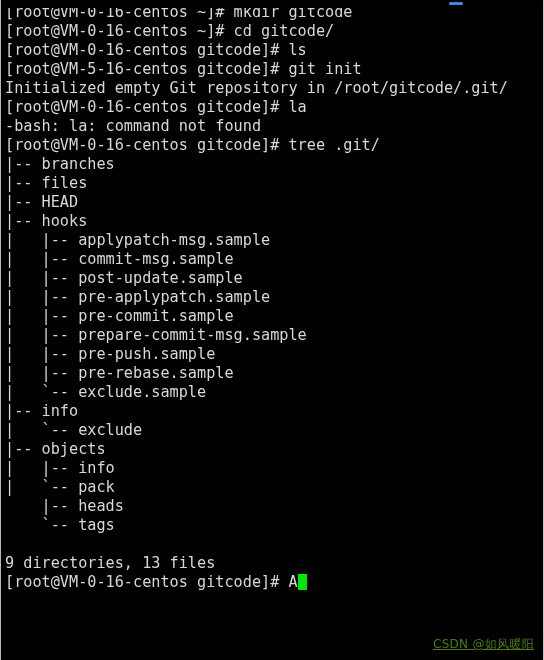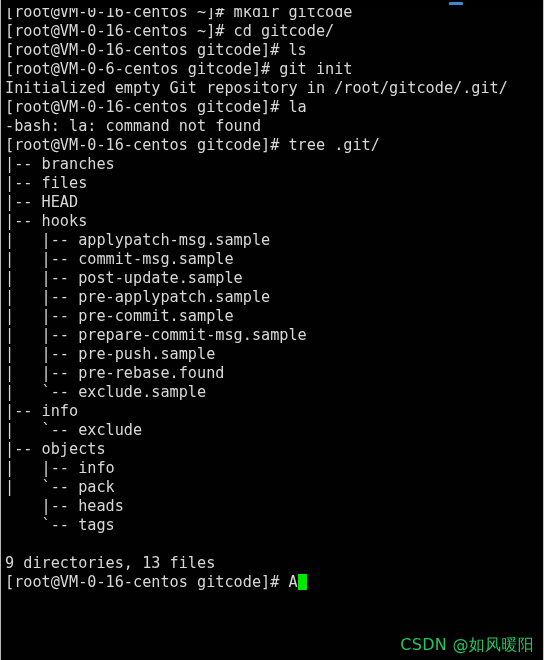--- a/index.html
+++ b/index.html
@@ -89,59 +89,60 @@
     height: 16px;
     vertical-align: -3px;
     background: #00e800;
   }
 
   #watermark {
     position: absolute;
     right: 10px;
     bottom: 6px;
     font-family: "DejaVu Sans", "Liberation Sans", sans-serif;
-    font-size: 16px;
+    font-size: 12px;
     line-height: 19px;
-    color: #22c55e;
+    color: #4d7c0f;
     white-space: pre;
     z-index: 5;
     letter-spacing: 0.3px;
+    text-decoration: underline;
   }
 </style>
 </head>
 <body>
 
 <div id="screen">
 
   <div id="titlebar">
     <div id="minimize-dash"></div>
   </div>
 
   <div id="terminal">
 
     <span class="line">[root@VM-0-16-centos ~]# mkdir gitcode</span>
     <span class="line">[root@VM-0-16-centos ~]# cd gitcode/</span>
     <span class="line">[root@VM-0-16-centos gitcode]# ls</span>
-    <span class="line">[root@VM-0-6-centos gitcode]# git init</span>
+    <span class="line">[root@VM-5-16-centos gitcode]# git init</span>
     <span class="line">Initialized empty Git repository in /root/gitcode/.git/</span>
     <span class="line">[root@VM-0-16-centos gitcode]# la</span>
     <span class="line">-bash: la: command not found</span>
     <span class="line">[root@VM-0-16-centos gitcode]# tree .git/</span>
     <span class="line">|-- branches</span>
     <span class="line">|-- files</span>
     <span class="line">|-- HEAD</span>
     <span class="line">|-- hooks</span>
     <span class="line">|   |-- applypatch-msg.sample</span>
     <span class="line">|   |-- commit-msg.sample</span>
     <span class="line">|   |-- post-update.sample</span>
     <span class="line">|   |-- pre-applypatch.sample</span>
     <span class="line">|   |-- pre-commit.sample</span>
     <span class="line">|   |-- prepare-commit-msg.sample</span>
     <span class="line">|   |-- pre-push.sample</span>
-    <span class="line">|   |-- pre-rebase.found</span>
+    <span class="line">|   |-- pre-rebase.sample</span>
     <span class="line">|   `-- exclude.sample</span>
     <span class="line">|-- info</span>
     <span class="line">|   `-- exclude</span>
     <span class="line">|-- objects</span>
     <span class="line">|   |-- info</span>
     <span class="line">|   `-- pack</span>
     <span class="line">    |-- heads</span>
     <span class="line">    `-- tags</span>
     <span class="line blank">&nbsp;</span>
     <span class="line">9 directories, 13 files</span>

